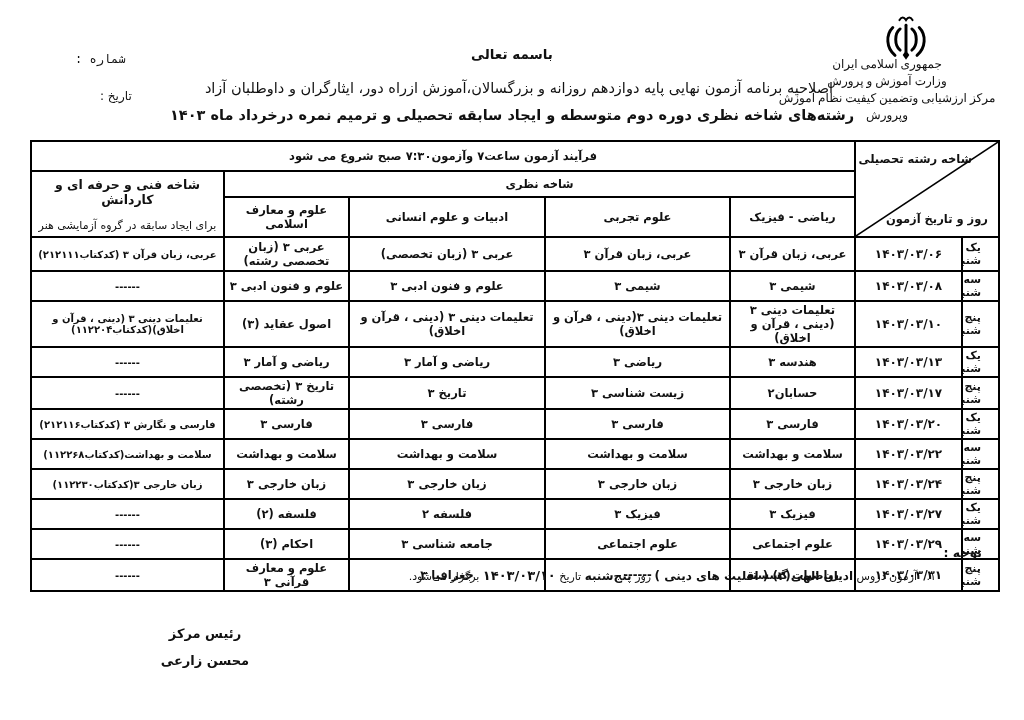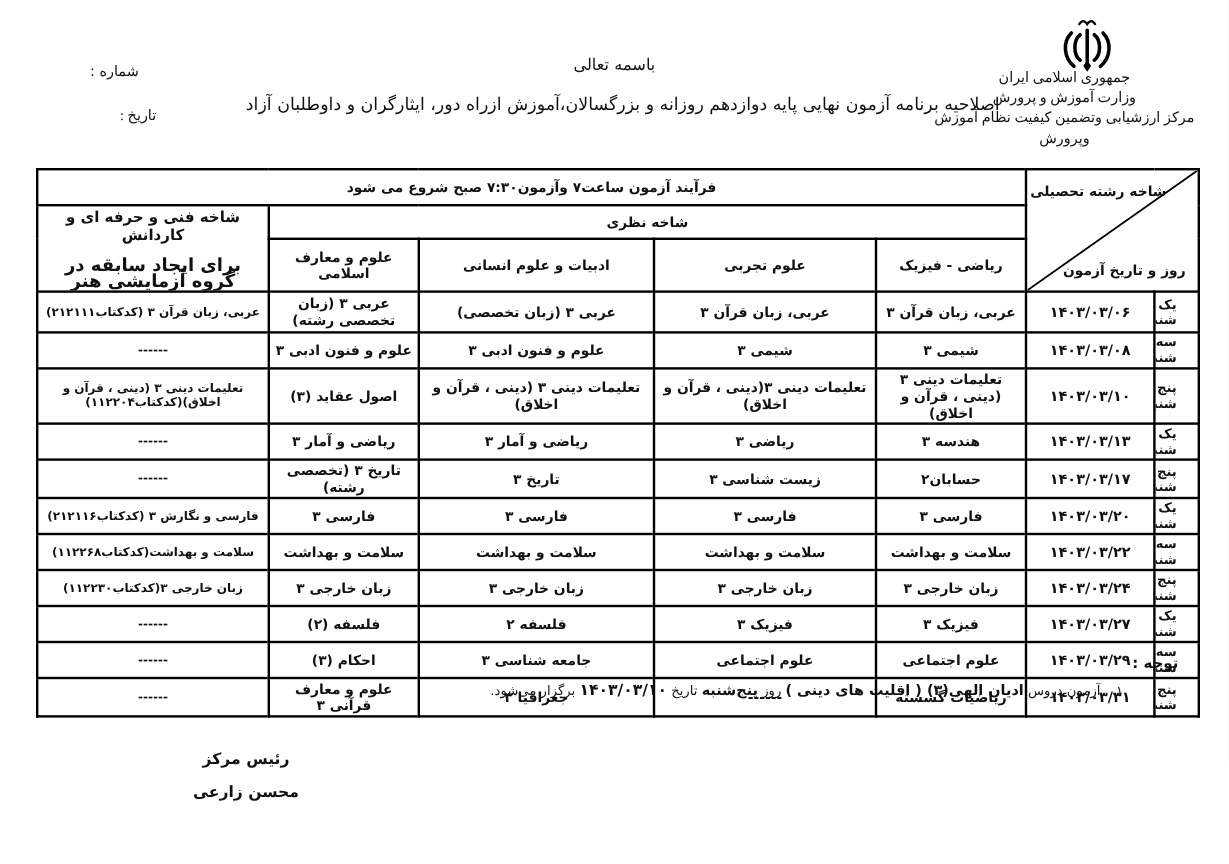--- a/index.html
+++ b/index.html
@@ -7,40 +7,40 @@
     position:relative;width:1024px;height:720px;background:#ffffff;
     font-family:"DejaVu Sans",sans-serif;direction:rtl;color:#111;overflow:hidden;
     margin:0 auto;
   }
 
   
   .emblem{position:absolute;top:12px;right:96px;width:44px;height:50px;}
   .ministry{position:absolute;top:56px;right:12px;width:250px;text-align:center;
     font-size:12px;line-height:17px;font-weight:500;font-family:Liberation Serif, serif;}
   .bismillah{position:absolute;top:46px;left:0;right:0;text-align:center;
-    font-weight:normal;font-size:13.5px;}
-  .num-label{position:absolute;top:52px;left:75px;font-size:12px;}
-  .date-label{position:absolute;top:89px;left:100px;font-size:12px;font-family:Liberation Serif, serif;}
+    font-weight:bold;font-size:13.5px;}
+  .num-label{position:absolute;top:52px;left:75px;font-size:12px;font-family:Liberation Mono, monospace;}
+  .date-label{position:absolute;top:89px;left:100px;font-size:12px;}
   .title1{position:absolute;top:80px;right:191px;font-size:14.5px;font-weight:normal;white-space:nowrap;}
   .title2{position:absolute;top:107px;left:0;right:0;text-align:center;font-size:14.5px;font-weight:bold;}
 
   
   .tblwrap{position:absolute;top:140px;right:24px;}
   table.exam{border-collapse:collapse;table-layout:fixed;width:968px;background:#fff;}
   table.exam td{border:2px solid #000;text-align:center;vertical-align:middle;
     font-weight:bold;font-size:11.5px;padding:1px 3px;overflow:hidden;}
   table.exam .c-day{font-size:11px;padding:1px 17px;}
   table.exam .c-date{font-size:12px;letter-spacing:.5px;}
   table.exam .c-fanni{font-size:10px;}
   td.process{font-size:14px;border-radius:11px;}
   td.nazari{font-size:13.5px;}
   td.col-h{font-size:13px;margin-left:28px;}
   td.fanni-h{vertical-align:top;padding-top:4px;}
   .fh-main{font-size:12.5px;font-weight:bold;}
-  .fh-sub{font-size:15px;font-weight:bold;line-height:13px;margin-top:12px;}
+  .fh-sub{font-size:11px;font-weight:normal;line-height:13px;margin-top:12px;}
   thead tr.r-a{height:30px;}
   thead tr.r-b{height:26px;}
   thead tr.r-c{height:40px;}
   tbody tr:nth-child(1){height:34px;}
   tbody tr:nth-child(2){height:24px;}
   tbody tr:nth-child(3){height:46px;}
   tbody tr:nth-child(4){height:26px;}
   tbody tr:nth-child(5){height:25px;}
   tbody tr:nth-child(6){height:24px;}
   tbody tr:nth-child(7){height:26px;}
@@ -86,20 +86,21 @@
   <div class="ministry">
     <div>جمهوری اسلامی ایران</div>
     <div>وزارت آموزش و پرورش</div>
     <div>مرکز ارزشیابی وتضمین کیفیت نظام آموزش  وپرورش</div>
   </div>
 
   <div class="bismillah">باسمه تعالی</div>
   <div class="num-label">شماره :</div>
   <div class="title1">اصلاحیه برنامه آزمون نهایی پایه دوازدهم روزانه و بزرگسالان،آموزش ازراه دور، ایثارگران و داوطلبان آزاد</div>
   <div class="date-label">تاریخ :</div>
+  <div class="title2">رشته‌های شاخه نظری دوره دوم متوسطه و ایجاد سابقه تحصیلی و ترمیم نمره درخرداد ماه ۱۴۰۳</div>
 
   <div class="tblwrap">
     <table class="exam">
       <colgroup>
         <col style="width:37px">
           <col style="width:107px">
           <col style="width:125px">
         <col style="width:185px">
           <col style="width:196px">
           <col style="width:125px">

